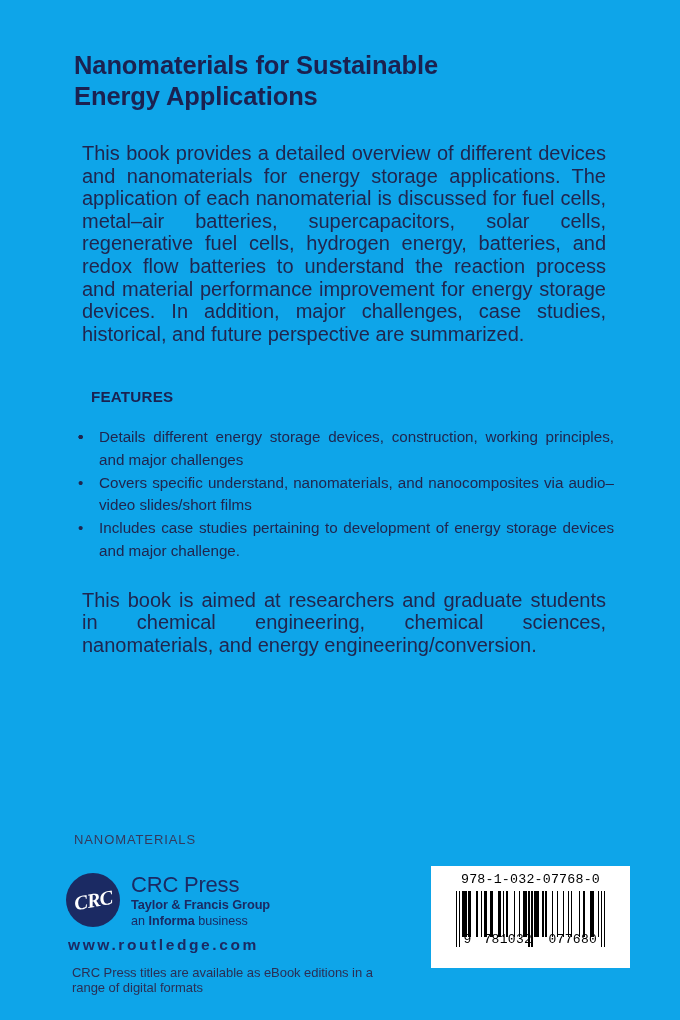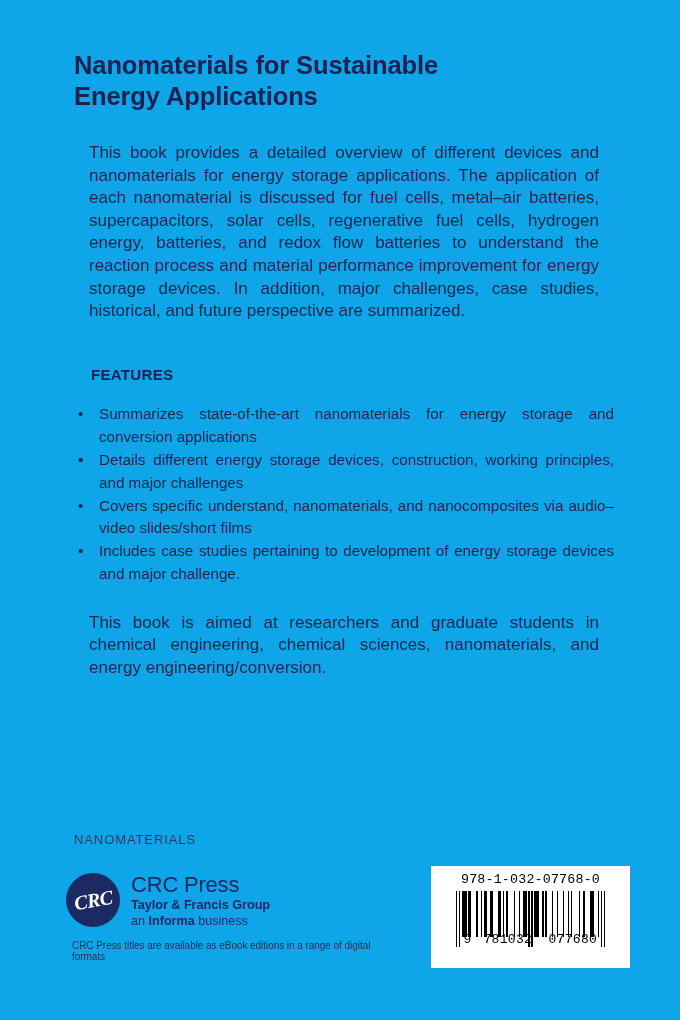--- a/index.html
+++ b/index.html
@@ -36,24 +36,24 @@
     line-height: 31px;
     letter-spacing: -0.1px;
     margin: 0;
     padding-top: 50px;
     white-space: pre-line;
   }
 
   
   .para {
     color: #20264f;
-    font-size: 17px;
+    font-size: 20px;
     line-height: 22.6px;
     text-align: justify;
-    margin: 15px;
+    margin: 8px;
   }
   .para-top { margin-top: 30px; }
   .para-bottom { margin-top: 26px; }
 
   
   .features-heading {
     color: #1b2150;
     font-weight: bold;
     font-size: 15.2px;
     line-height: 22.6px;
@@ -157,21 +157,21 @@
   .routledge {
     color: #1b2a63;
     font-size: 15.5px;
     font-weight: bold;
     letter-spacing: 2.6px;
     margin-top: 7px;
     margin-left: 2px;
   }
   .ebook-note {
     color: #2a2f55;
-    font-size: 10px;
+    font-size: 13px;
     margin-top: 11px;
     margin-left: 6px;
     letter-spacing: -0.05px;
   }
 
   
   .barcode-box {
     position: absolute;
     left: 431px;
     top: 866px;
@@ -235,21 +235,20 @@
     <h1 class="title">Nanomaterials for Sustainable
 Energy Applications</h1>
 
     <p class="para para-top">This book provides a detailed overview of different devices and nanomaterials for energy storage applications. The application of each nanomaterial is discussed for fuel cells, metal–air batteries, supercapacitors, solar cells, regenerative fuel cells, hydrogen energy, batteries, and redox flow batteries to understand the reaction process and material performance improvement for energy storage devices. In addition, major challenges, case studies, historical, and future perspective are summarized.</p>
 
     <h2 class="features-heading">FEATURES</h2>
 
     <ul class="features">
       <li>
         <span class="bullet">•</span>
-        <span>Summarizes state-of-the-art nanomaterials for energy storage and conversion applications</span>
       </li>
       <li>
         <span class="bullet">•</span>
       </li>
       <li>
         <span class="bullet">•</span>
         <span>Details different energy storage devices, construction, working principles, and major challenges</span>
       </li>
       <li>
         <span class="bullet">•</span>
@@ -271,20 +270,21 @@
     <div class="logo-row">
       <div class="crc-circle">
         <span>CRC</span>
       </div>
       <div class="logo-text">
         <div class="crc-press">CRC Press</div>
         <div class="taylor">Taylor &amp; Francis Group</div>
         <div class="informa"><span>an </span><b>Informa</b><span> business</span></div>
       </div>
     </div>
+    <div class="routledge">www.routledge.com</div>
     <div class="ebook-note">CRC Press titles are available as eBook editions in a range of digital formats</div>
   </div>
 
   <div class="barcode-box">
     <div class="isbn-text">978-1-032-07768-0</div>
     <div class="bars-wrap">
       <div class="bars" id="bars">
           <i class="g" style="width: 1.579px;"></i>
           <i class="w g" style="width: 1.579px;"></i>
           <i class="g" style="width: 1.579px;"></i>

